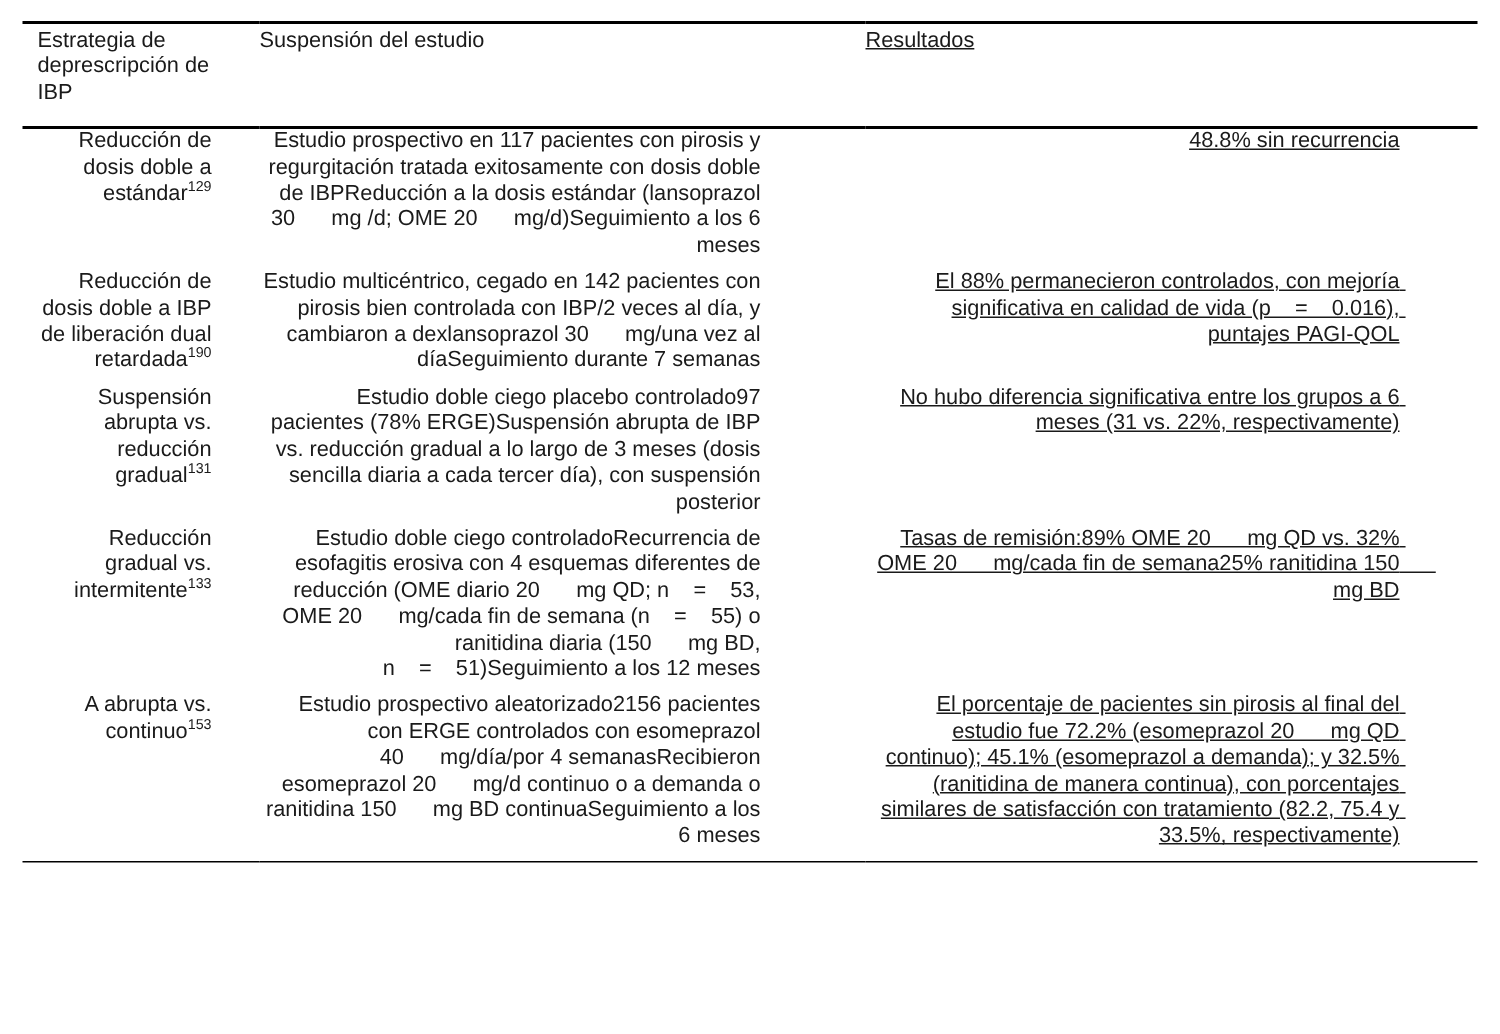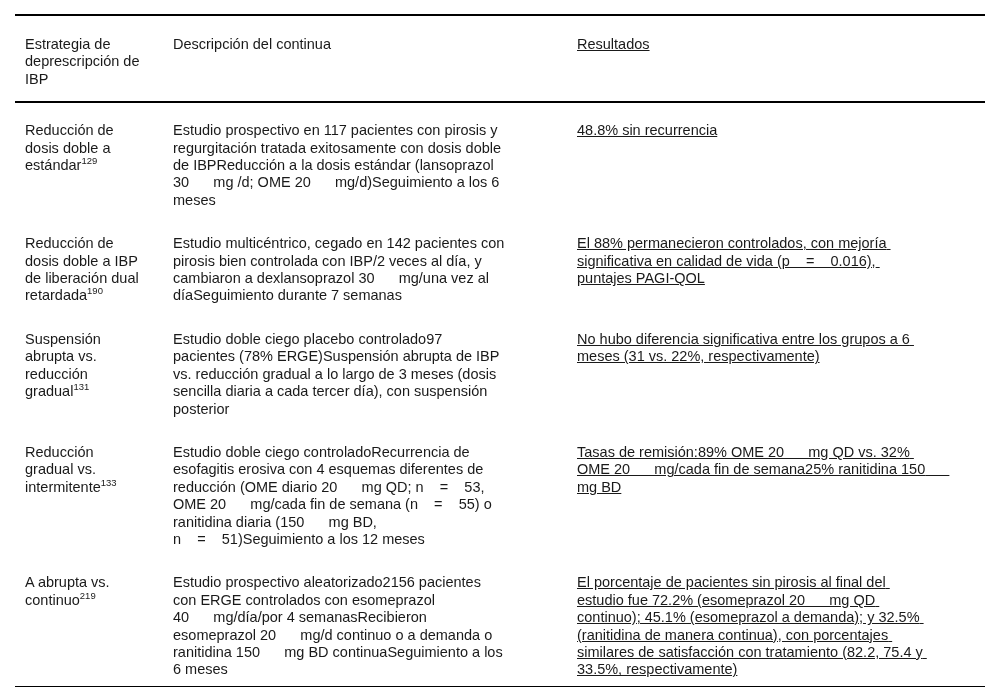--- a/index.html
+++ b/index.html
@@ -33,26 +33,27 @@
     line-height: 17.4px;
     font-weight: normal;
     text-align: left;
     vertical-align: top;
     box-sizing: border-box;
     white-space: pre-wrap;
     word-wrap: break-word;
   }
   thead th {
     border-bottom: 2px solid #000;
-    padding-top: 20px;
+    padding-top: 3px;
     padding-bottom: 13px;
   }
   tbody td {
-    padding-top: 19px;
+    padding-top: 0;
     padding-bottom: 7px;
+    text-align: right;
   }
   .cell-1 { padding-left: 10px; padding-right: 32px; }
   .cell-2 { padding-left: 0;    padding-right: 70px; }
   .cell-3 { padding-left: 0;    padding-right: 52px; text-decoration: underline; }
   sup.ref {
     font-size: 9.5px;
     line-height: 0;
     vertical-align: super;
     letter-spacing: 0;
   }
@@ -63,21 +64,21 @@
 <div class="page">
   <table class="deprescription">
     <colgroup>
       <col class="c1">
         <col class="c2">
         <col class="c3">
     </colgroup>
     <thead>
       <tr>
         <th class="cell-1">Estrategia de deprescripción de IBP</th>
-        <th class="cell-2">Descripción del continua</th>
+        <th class="cell-2">Suspensión del estudio</th>
         <th class="cell-3">Resultados</th>
       </tr>
     </thead>
     <tbody>
       <tr>
         <td class="cell-1"><span>Reducción de dosis doble a estándar</span><sup class="ref">129</sup></td>
         <td class="cell-2">Estudio prospectivo en 117 pacientes con pirosis y regurgitación tratada exitosamente con dosis doble de IBPReducción a la dosis estándar (lansoprazol 30      mg /d; OME 20      mg/d)Seguimiento a los 6 meses</td>
         <td class="cell-3">48.8% sin recurrencia</td>
       </tr>
       <tr>
@@ -90,20 +91,20 @@
         <td class="cell-2">Estudio doble ciego placebo controlado97 pacientes (78% ERGE)Suspensión abrupta de IBP vs. reducción gradual a lo largo de 3 meses (dosis sencilla diaria a cada tercer día), con suspensión posterior</td>
         <td class="cell-3">No hubo diferencia significativa entre los grupos a 6 meses (31 vs. 22%, respectivamente)</td>
       </tr>
       <tr>
         <td class="cell-1"><span>Reducción gradual vs. intermitente</span><sup class="ref">133</sup></td>
         <td class="cell-2">Estudio doble ciego controladoRecurrencia de esofagitis erosiva con 4 esquemas diferentes de reducción (OME diario 20      mg QD; n    =    53, OME 20      mg/cada fin de semana (n    =    55) o ranitidina diaria (150      mg BD,
 n    =    51)Seguimiento a los 12 meses</td>
         <td class="cell-3">Tasas de remisión:89% OME 20      mg QD vs. 32% OME 20      mg/cada fin de semana25% ranitidina 150      mg BD</td>
       </tr>
       <tr>
-        <td class="cell-1"><span>A abrupta vs. continuo</span><sup class="ref">219</sup></td>
+        <td class="cell-1"><span>A abrupta vs. continuo</span><sup class="ref">153</sup></td>
         <td class="cell-2">Estudio prospectivo aleatorizado2156 pacientes con ERGE controlados con esomeprazol
 40      mg/día/por 4 semanasRecibieron esomeprazol 20      mg/d continuo o a demanda o ranitidina 150      mg BD continuaSeguimiento a los 6 meses</td>
         <td class="cell-3">El porcentaje de pacientes sin pirosis al final del estudio fue 72.2% (esomeprazol 20      mg QD continuo); 45.1% (esomeprazol a demanda); y 32.5% (ranitidina de manera continua), con porcentajes similares de satisfacción con tratamiento (82.2, 75.4 y 33.5%, respectivamente)</td>
       </tr>
     </tbody>
   </table>
 </div>
 
 </body></html>

